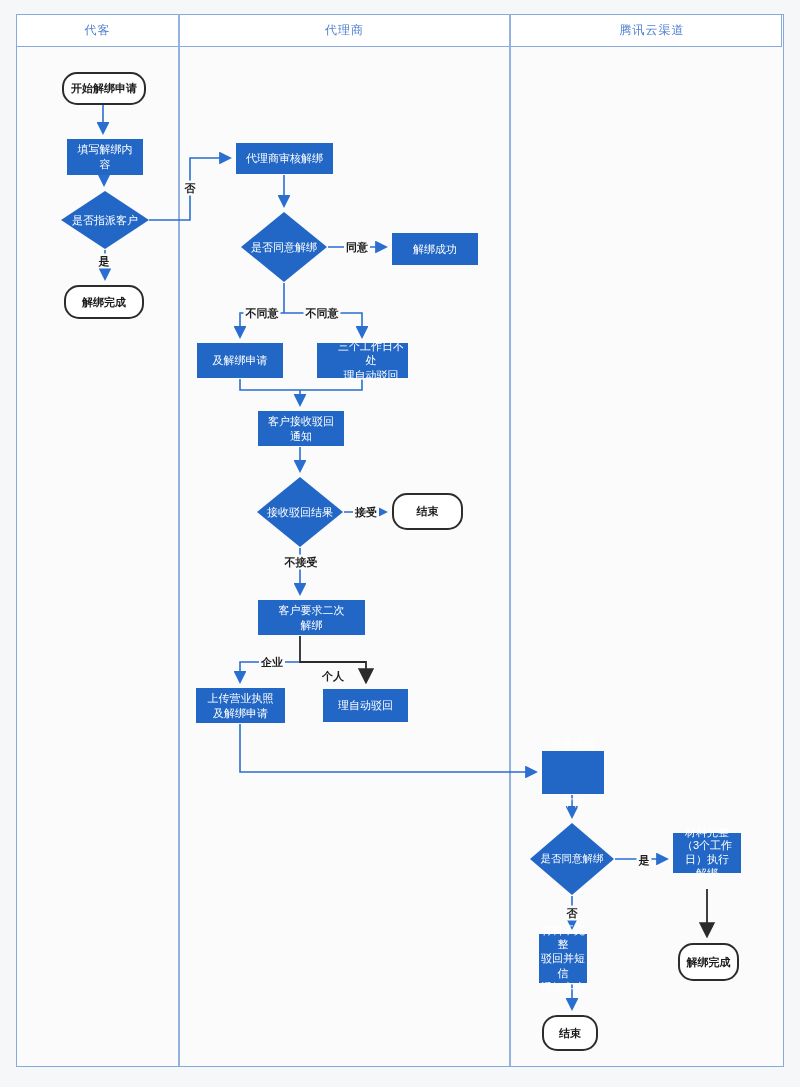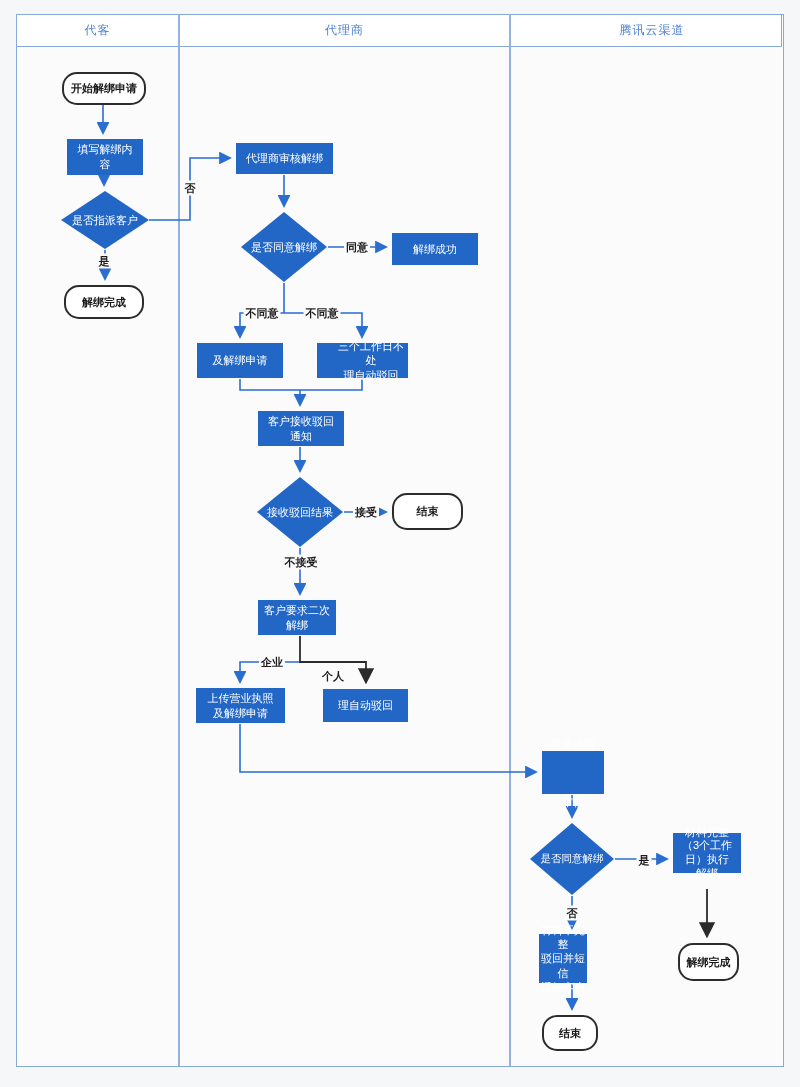--- a/index.html
+++ b/index.html
@@ -122,21 +122,21 @@
 
 <div class="node process" style="left:258px;top:411px;width:86px;height:35px;">
   <span>客户接收驳回</span>
   <span>通知</span>
 </div>
 
 <div class="node decision" style="left:257px;top:477px;width:86px;height:70px;">接收驳回结果</div>
 
 <div class="node terminal" style="left:392px;top:493px;width:71px;height:37px;">结束</div>
 
-<div class="node process" style="left:258px;top:600px;width:78px;height:35px;">
+<div class="node process" style="left:258px;top:600px;width:107px;height:35px;">
   <span>客户要求二次</span>
   <span>解绑</span>
 </div>
 
 <div class="node process" style="left:196px;top:688px;width:89px;height:35px;">
   <span>上传营业执照</span>
   <span>及解绑申请</span>
 </div>
 
 <div class="node process" style="left:323px;top:689px;width:85px;height:33px;">理自动驳回</div>

